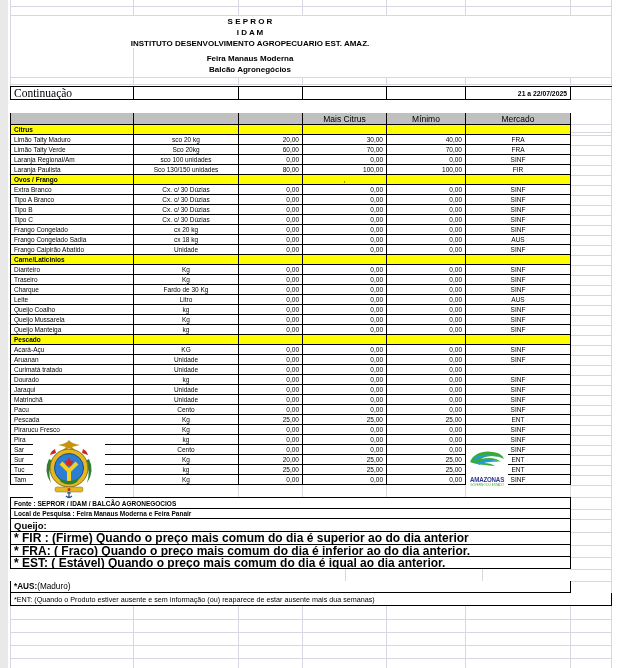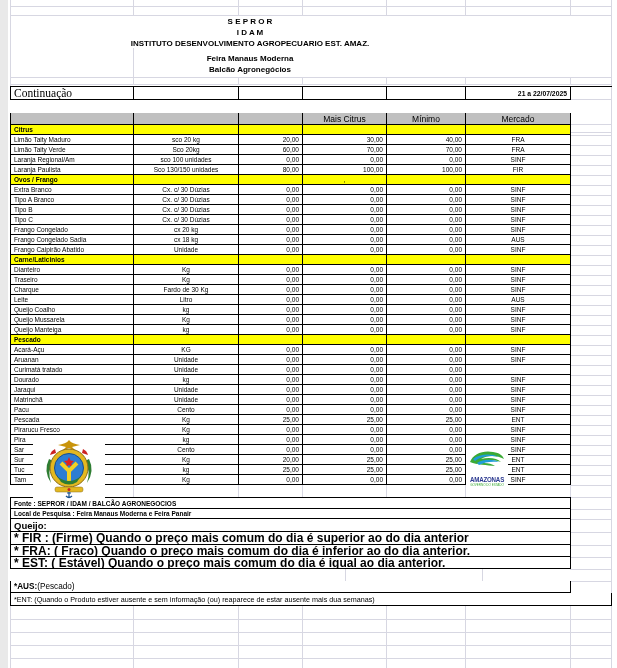--- a/index.html
+++ b/index.html
@@ -463,21 +463,21 @@
     </div>
 
   <div class="frow f-small" style="top:497px;height:12px;width:561px;border-top:1px solid #000;">Fonte : SEPROR / IDAM / BALCÃO AGRONEGOCIOS</div>
   <div class="frow f-small" style="top:509px;height:10px;width:561px;">Local de Pesquisa : Feira Manaus Moderna e Feira Panair</div>
   <div class="frow f-leg" style="top:519px;height:13px;width:561px;">Queijo:</div>
   <div class="frow f-item" style="top:532px;height:13px;width:561px;">* FIR : (Firme) Quando o preço mais comum do dia é superior ao do dia anterior</div>
   <div class="frow f-item" style="top:545px;height:12px;width:561px;">* FRA: ( Fraco) Quando o preço mais comum do dia é inferior ao do dia anterior.</div>
   <div class="frow f-item" style="top:557px;height:12px;width:561px;">* EST: ( Estável) Quando o preço mais comum do dia é igual ao dia anterior.</div>
   <div class="frow f-mix" style="top:581px;height:12px;width:561px;">
       <b>*AUS:</b>
-      <span> (Pescado)</span>
+      <span> (Maduro)</span>
     </div>
   <div class="frow f-ent" style="top:593px;height:13px;width:602px;">*ENT: (Quando o Produto estiver ausente e sem informação (ou) reaparece de estar ausente mais dua semanas)</div>
 
   <div class="logo" style="left:33px;top:437px;width:72px;height:63px;">
     <svg width="72" height="63" viewBox="0 0 72 63">
       <rect width="72" height="63" fill="#ffffff"></rect>
       <path d="M36 3 C34 6 30 7 25 8 L33 10 L29 14 L36 11 L43 14 L39 10 L47 8 C42 7 38 6 36 3 Z" fill="#c9940a"></path>
       <path d="M22 12 Q18 14 17 18 L23 16 Z" fill="#cc2222"></path>
       <path d="M50 12 Q54 14 55 18 L49 16 Z" fill="#cc2222"></path>
       <path d="M16 22 Q10 34 18 46 Q14 34 20 24 Z" fill="#2e7d32"></path>

